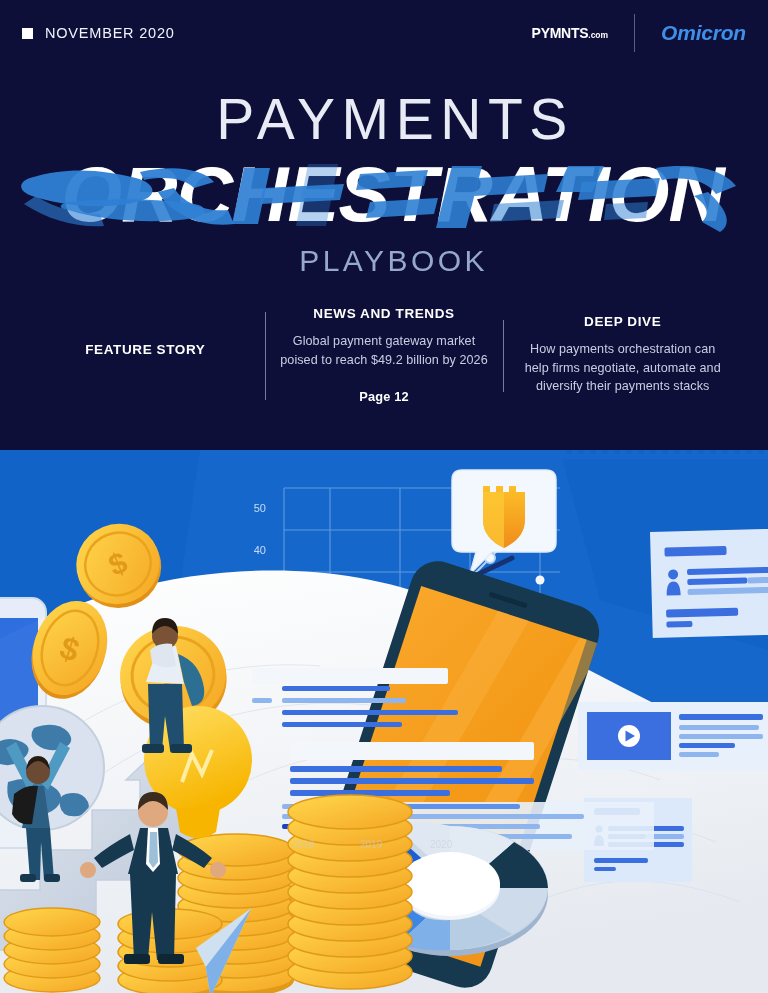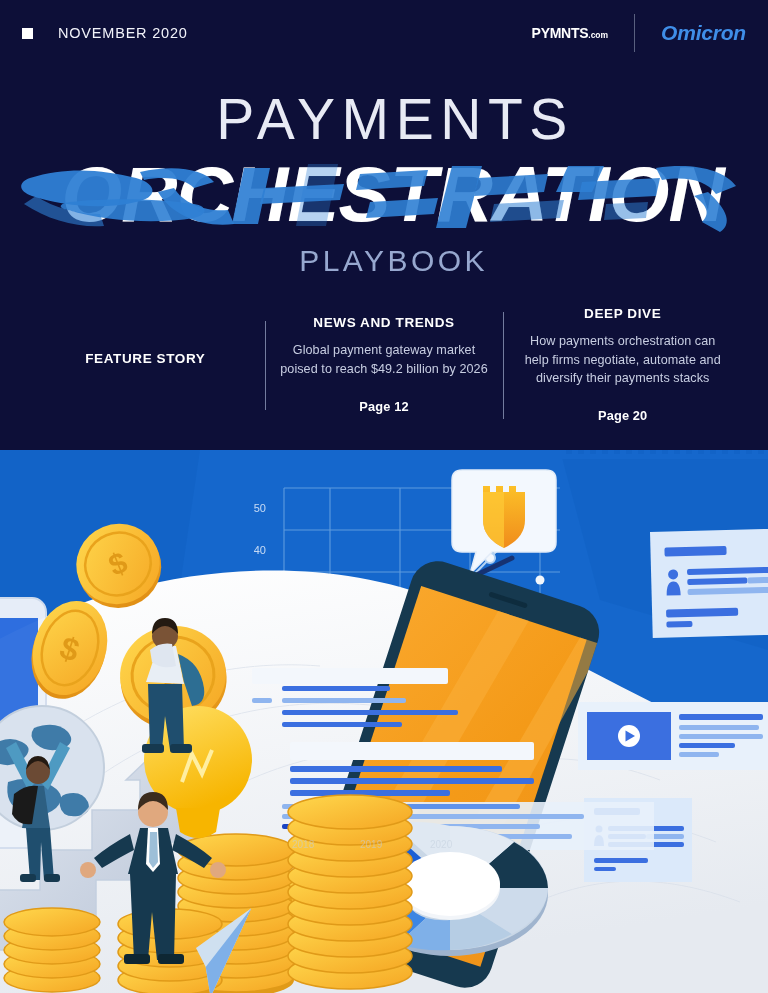--- a/index.html
+++ b/index.html
@@ -10,21 +10,21 @@
     background:#0d0f38;
     -webkit-font-smoothing:antialiased;
   }
   .page { position:relative; width:768px; height:993px; overflow:hidden; background:#0d0f38; }
 
   
   .topbar {
     position:absolute; top:0; left:0; width:768px; height:66px;
     display:flex; align-items:center; padding:0 22px;
   }
-  .issue-date { display:flex; align-items:center; gap:25px; }
+  .issue-date { display:flex; align-items:center; gap:12px; }
   .bullet-sq { width:11px; height:11px; background:#ffffff; display:block; }
   .issue-text {
     color:#f2f3fa; font-size:14.5px; letter-spacing:.055em; font-weight:400;
     white-space:nowrap;
   }
   .brandwrap { margin-left:auto; display:flex; align-items:center; gap:0; height:40px; }
   .pymnts {
     color:#ffffff; font-size:14px; font-weight:700; letter-spacing:-0.02em;
     display:flex; align-items:baseline;
   }
@@ -146,21 +146,20 @@
       <div class="col-head">FEATURE STORY</div>
     </div>
     <div class="col">
       <div class="col-head">NEWS AND TRENDS</div>
       <div class="col-body">Global payment gateway market poised to reach $49.2 billion by 2026</div>
       <div class="col-page">Page 12</div>
     </div>
     <div class="col">
       <div class="col-head">DEEP DIVE</div>
       <div class="col-body">How payments orchestration can help firms negotiate, automate and diversify their payments stacks</div>
-      <div class="col-page">Page 20</div>
     </div>
   </div>
 
   <div class="illo">
     <svg width="768" height="543" viewBox="0 0 768 543">
       <defs>
         <linearGradient id="gCoin" x1="0" y1="0" x2="1" y2="1">
           <stop offset="0%" stop-color="#ffd84d"></stop>
             <stop offset="100%" stop-color="#f5a623"></stop>
         </linearGradient>

